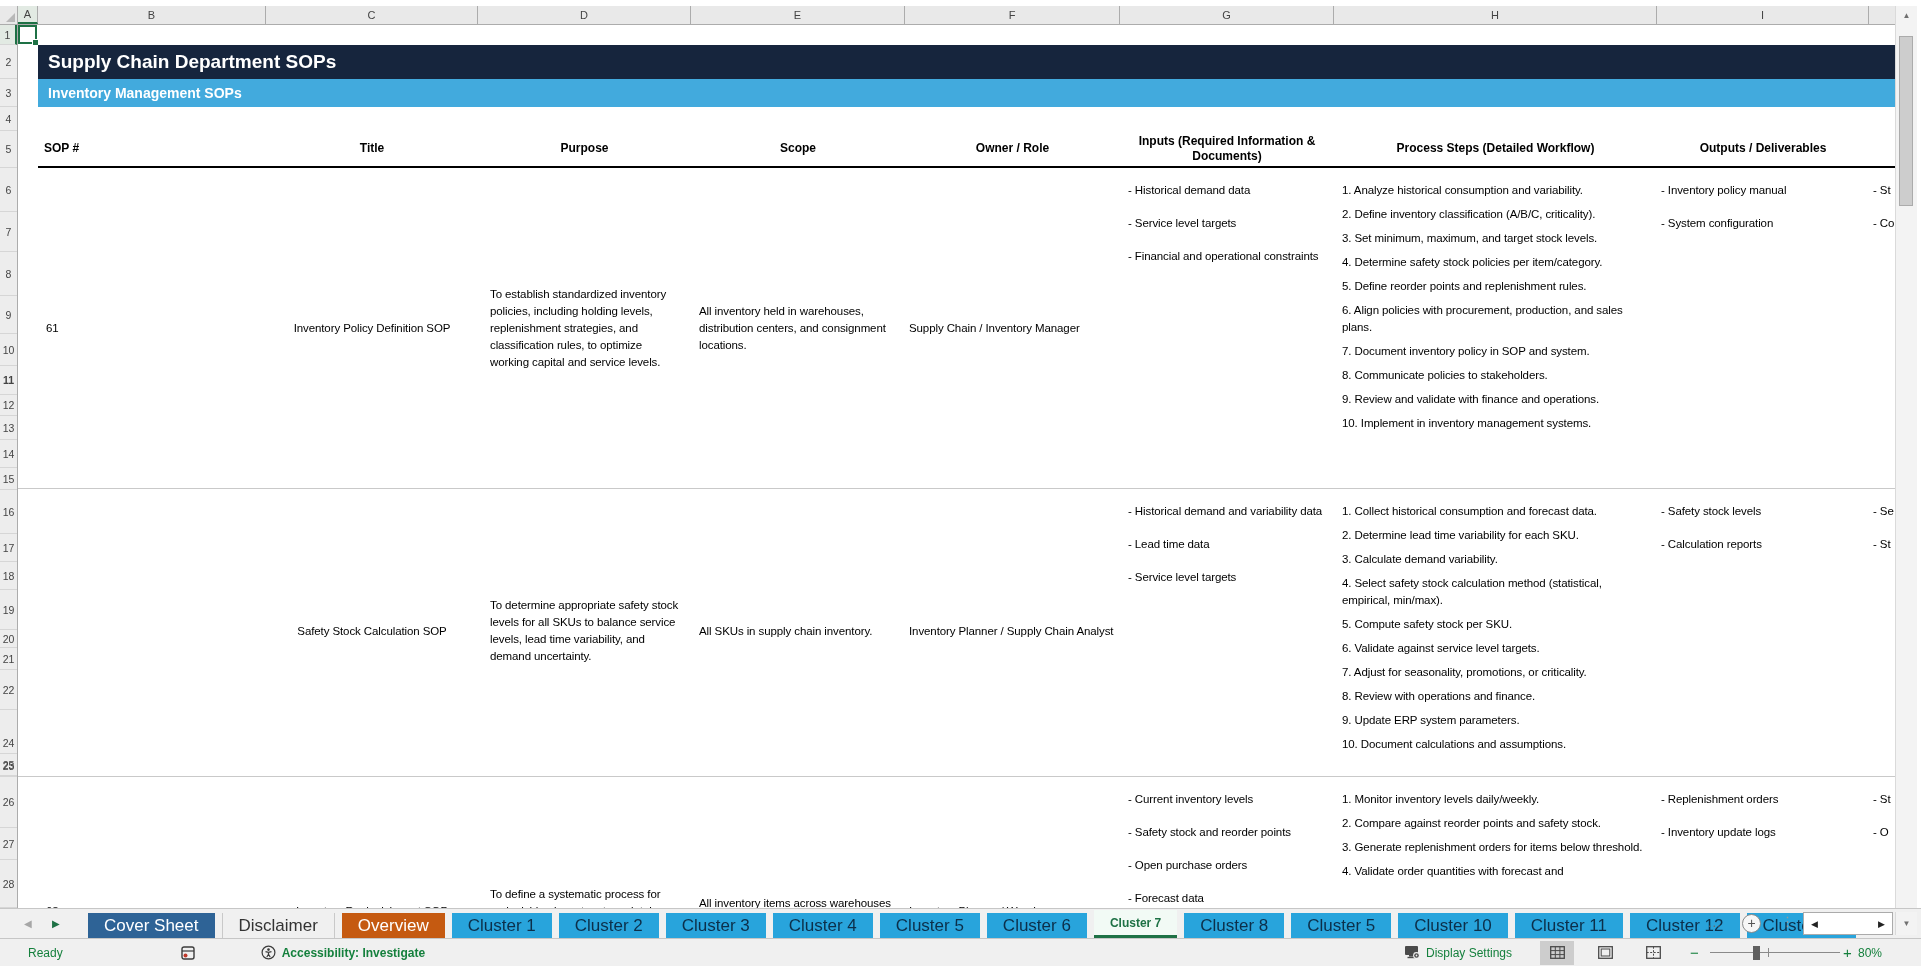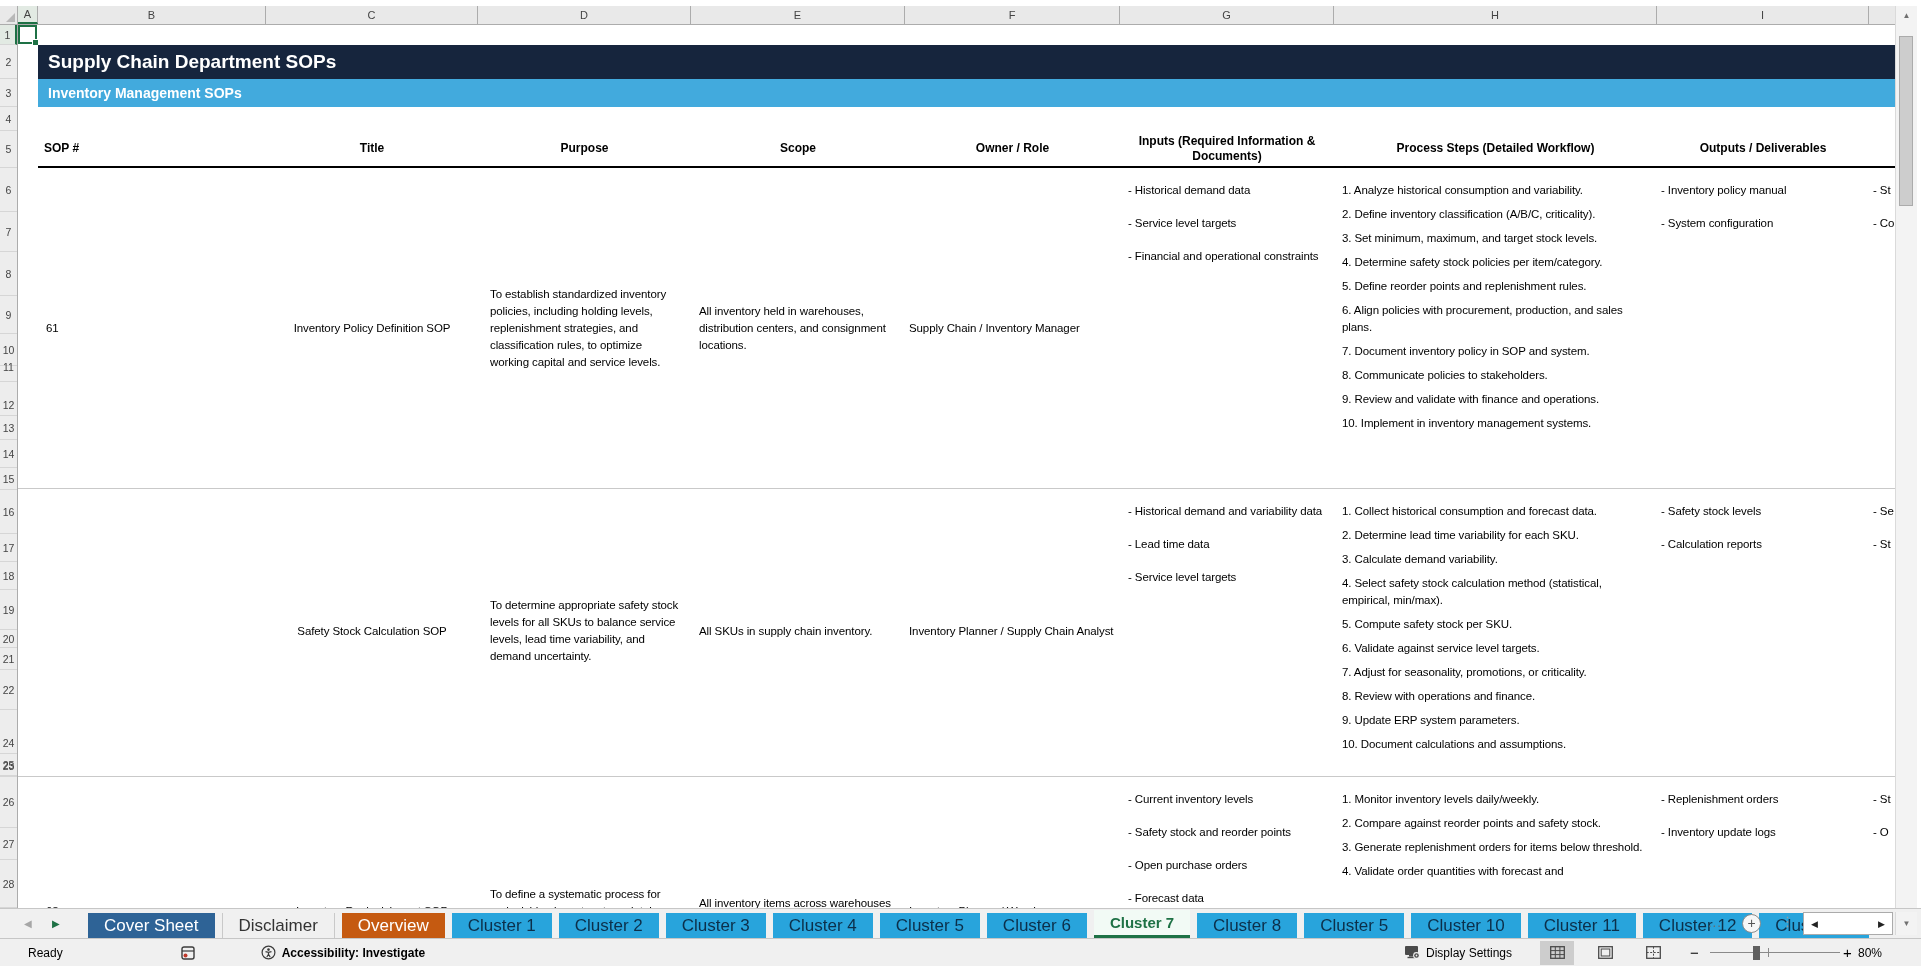--- a/index.html
+++ b/index.html
@@ -51,32 +51,32 @@
   
   .tabbar{position:absolute;left:0;top:908px;width:1921px;height:30px;background:#F0F0F0;border-top:1px solid #C6C6C6;box-sizing:border-box;}
   .navL{position:absolute;left:24px;top:9px;font-size:10px;color:#A6A6A6;}
   .navR{position:absolute;left:52px;top:9px;font-size:10px;color:var(--green);}
   .tabs{position:absolute;left:88px;top:0;height:29px;display:flex;align-items:flex-end;gap:7px;}
   .tab{height:25px;display:flex;align-items:center;padding:0 16px;font-size:17px;white-space:nowrap;cursor:default;box-sizing:border-box;}
   .tab-cover{background:var(--cover);color:#fff;}
   .tab-plain{background:transparent;color:#333;border-left:1px solid #C9C9C9;border-right:1px solid #C9C9C9;}
   .tab-overview{background:var(--orange);color:#fff;}
   .tab-cluster{background:var(--cluster);color:#0C2F4A;}
-  .tab-active{background:#F2FAF5;color:var(--green);font-weight:bold;height:28px;border-bottom:3px solid var(--green);font-size:15px;}
+  .tab-active{background:#F2FAF5;color:var(--green);font-weight:bold;height:28px;border-bottom:3px solid var(--green);font-size:12px;}
   .more{position:absolute;left:1708px;top:6px;color:#6a6a6a;font-size:13px;letter-spacing:1px;}
   .add{position:absolute;left:1742px;top:5px;width:19px;height:19px;border:1px solid #8A8A8A;border-radius:50%;color:#555;
        font-size:14px;line-height:17px;text-align:center;box-sizing:border-box;background:#F7F7F7;}
   .tdots{position:absolute;left:1781px;top:5px;color:#9a9a9a;font-size:13px;}
   .hbox{position:absolute;left:1803px;top:3px;width:90px;height:23px;background:#fff;border:1px solid #ABABAB;box-sizing:border-box;
         display:flex;justify-content:space-between;align-items:center;padding:0 7px;font-size:9px;color:#222;}
   .vdown{position:absolute;left:1895px;top:3px;width:22px;height:23px;background:#F3F3F3;border-left:1px solid #DADADA;
          text-align:center;font-size:8px;color:#707070;line-height:23px;box-sizing:border-box;}
   
   .statusbar{position:absolute;left:0;top:938px;width:1921px;height:28px;background:#F0F0F0;border-top:1px solid #C6C6C6;
-             box-sizing:border-box;font-size:12px;color:#000000;}
+             box-sizing:border-box;font-size:12px;color:#15803d;}
   .sb-left{position:absolute;left:0;top:0;height:100%;display:flex;align-items:center;}
   .sb-ready{margin-left:28px;}
   .sb-rec{margin-left:118px;}
   .sb-a11y{margin-left:66px;display:flex;align-items:center;gap:6px;font-weight:bold;}
   .sb-abs{position:absolute;top:0;height:100%;display:flex;align-items:center;}
   .ds{left:1404px;gap:5px;}
   .views{left:1540px;gap:14px;}
   .viewbox{width:34px;height:24px;display:flex;align-items:center;justify-content:center;}
   .viewbox.active{background:#CDCDCD;}
   .zoomout{left:1690px;font-size:15px;}
@@ -110,21 +110,21 @@
       <div class="rowhdr-cell hl" style="top: 0px; height: 20px;">1</div>
       <div class="rowhdr-cell" style="top: 20px; height: 34px;">2</div>
       <div class="rowhdr-cell" style="top: 54px; height: 28px;">3</div>
       <div class="rowhdr-cell" style="top: 82px; height: 24px;">4</div>
       <div class="rowhdr-cell" style="top: 106px; height: 37px;">5</div>
       <div class="rowhdr-cell" style="top: 143px; height: 44px;">6</div>
       <div class="rowhdr-cell" style="top: 187px; height: 40px;">7</div>
       <div class="rowhdr-cell" style="top: 227px; height: 44px;">8</div>
       <div class="rowhdr-cell" style="top: 271px; height: 38px;">9</div>
       <div class="rowhdr-cell" style="top: 309px; height: 32px;">10</div>
-      <div class="rowhdr-cell" style="top: 328px; height: 29px;">11</div>
+      <div class="rowhdr-cell" style="top: 341px; height: 29px; font-weight: bold;">11</div>
       <div class="rowhdr-cell" style="top: 370px; height: 21px;">12</div>
       <div class="rowhdr-cell" style="top: 391px; height: 24px;">13</div>
       <div class="rowhdr-cell" style="top: 415px; height: 28px;">14</div>
       <div class="rowhdr-cell" style="top: 443px; height: 22px;">15</div>
       <div class="rowhdr-cell" style="top: 465px; height: 44px;">16</div>
       <div class="rowhdr-cell" style="top: 509px; height: 28px;">17</div>
       <div class="rowhdr-cell" style="top: 537px; height: 28px;">18</div>
       <div class="rowhdr-cell" style="top: 565px; height: 40px;">19</div>
       <div class="rowhdr-cell" style="top: 605px; height: 18px;">20</div>
       <div class="rowhdr-cell" style="top: 623px; height: 22px;">21</div>

